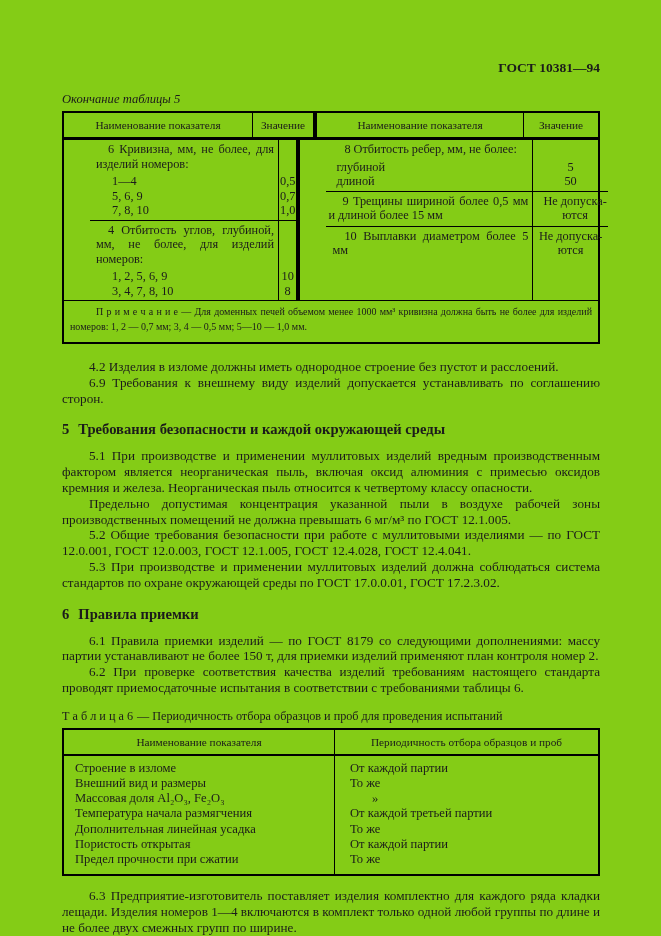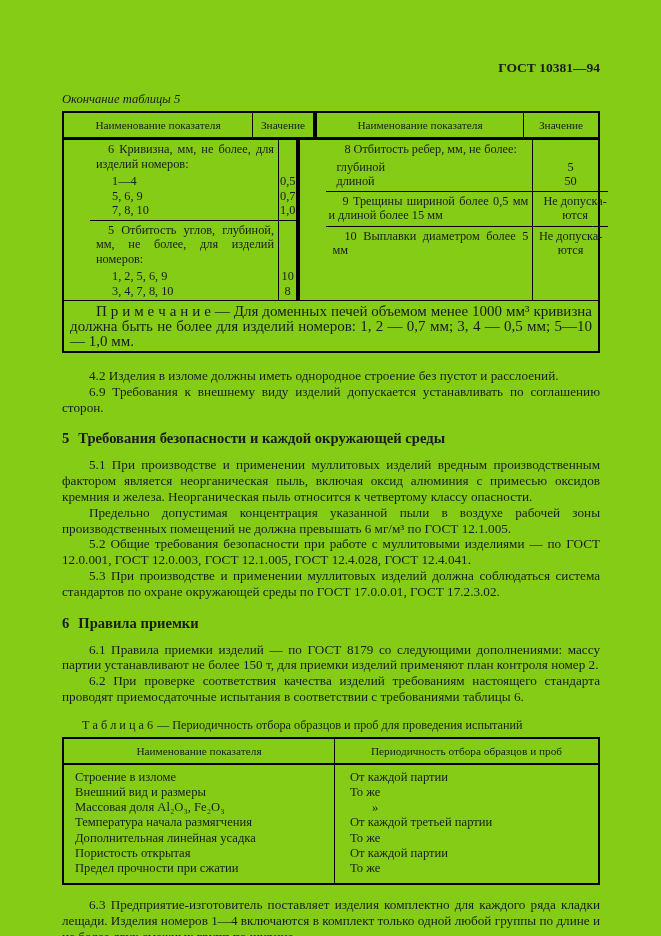--- a/index.html
+++ b/index.html
@@ -39,35 +39,35 @@
   .r9{ min-height:34px;gap:9px; }
   .np{ display:flex; flex-direction:column; padding:2px 4px 2px 6px; }
   .vp{ display:flex; flex-direction:column; padding:2px 1px; text-align:center; }
   .rt{ text-indent:12px; text-align:justify; }
   .hang{ padding-left:2px; }
   .hang .rt{ text-indent:14px; }
   .sp{ flex:1; min-height:3px; }
   .il{ padding-left:8px;margin-left:8px; }
   .ir{ padding-left:4px; }
   .vv{ text-align:center; white-space:nowrap; }
-  .t5n{ border-top:1px solid #000; padding:3px 6px 2px 6px; font-size:15px; line-height:15px; }
+  .t5n{ border-top:1px solid #000; padding:3px 6px 8px 6px; font-size:10px; line-height:15px; }
   .t5n p{ margin:0; text-indent:26px; text-align:justify; }
 
   
   .para{ margin:0; text-align:justify; text-indent:27px;
          font-size:13.2px; line-height:15.8px; }
   .mt1{ margin-top:15px; }
   .mt2{ margin-top:10px; }
   .mt3{ margin-top:12px; }
   .sect{ font-size:14.6px; font-weight:bold; margin:15px 0 0 0; }
   .snum{ margin-right:9px; }
 
   
   .t6cap{ font-size:12.2px; margin:13px 0 4px 0; }
-  .t6lab{ margin-right:4px;margin-left:20px; }
+  .t6lab{ margin-right:4px; }
   .t6{ border:2px solid #000; font-size:12.6px; line-height:15.2px; }
   .t6h{ display:flex; border-bottom:2px solid #000; }
   .t6c{ box-sizing:border-box; }
   .t6n{ width:271px; border-right:1px solid #000; }
   .t6p{ flex:1; }
   .t6b{ display:flex; align-items:stretch; }
   .bp{ padding:5px 4px 7px 11px; }
   .bp2{ padding:5px 4px 7px 15px; }
   .dit{ padding-left:22px; }
 </style>
@@ -104,21 +104,21 @@
           </div>
           <div class="cell vl vp">
             <div class="sp"></div>
             <div class="vv">0,5</div>
             <div class="vv">0,7</div>
             <div class="vv">1,0</div>
           </div>
         </div>
         <div class="trow grow">
           <div class="cell nl np">
-            <div class="rt">5 Отбитость углов, глубиной, мм, не более, для изделий номеров:</div>
+            <div class="rt">4 Отбитость углов, глубиной, мм, не более, для изделий номеров:</div>
             <div class="sp"></div>
             <div class="il">1, 2, 5, 6, 9</div>
             <div class="il">3, 4, 7, 8, 10</div>
           </div>
           <div class="cell vl vp">
             <div class="sp"></div>
             <div class="vv">10</div>
             <div class="vv">8</div>
           </div>
         </div>

